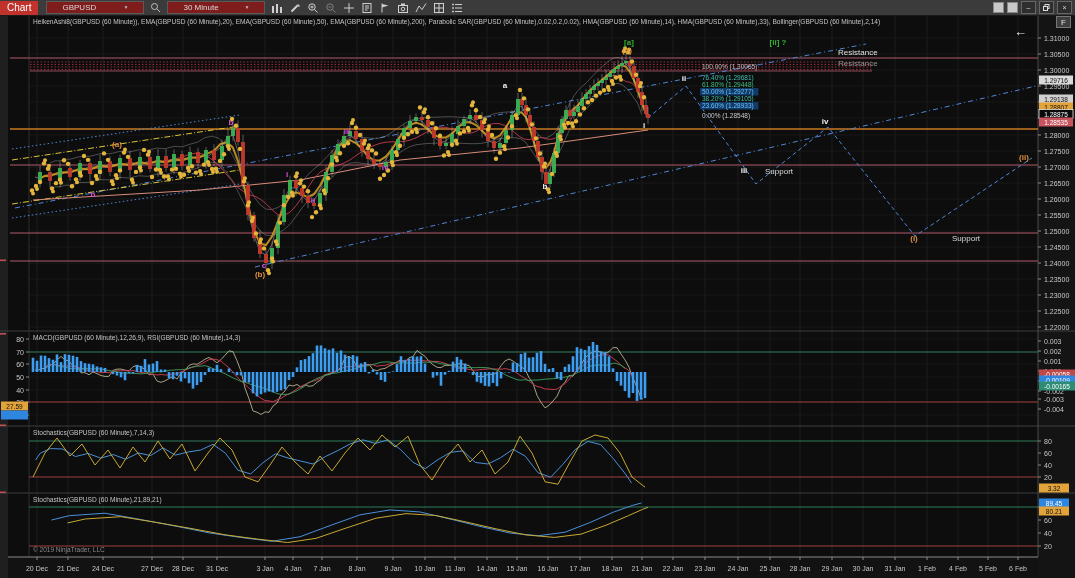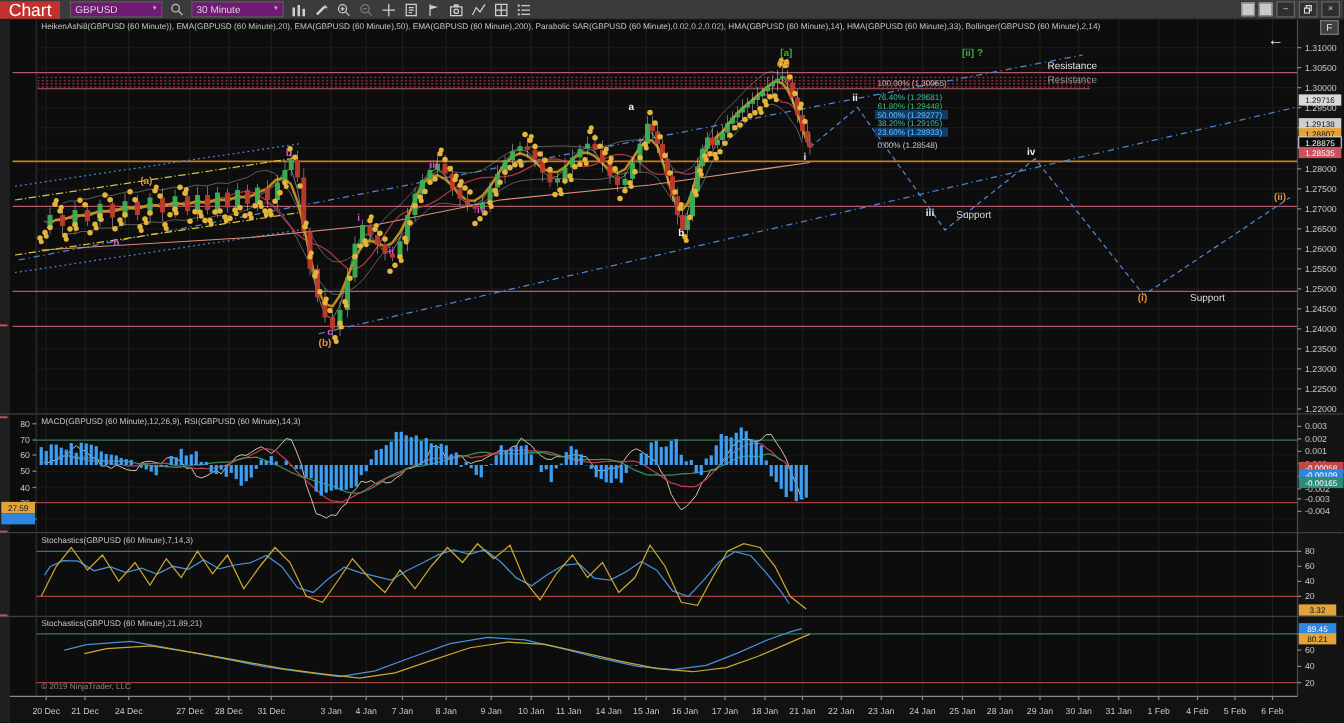--- a/index.html
+++ b/index.html
@@ -1,23 +1,23 @@
 <!DOCTYPE html>
 <html><head>
 <meta charset="utf-8">
 <style>
   html,body{margin:0;padding:0}
   body{width:1075px;height:578px;position:relative;overflow:hidden;background:#0d0d0d;
        font-family:"Liberation Sans",sans-serif;-webkit-font-smoothing:antialiased}
   
   .toolbar{position:absolute;top:0;left:0;width:1075px;height:16px;background:#3b3b3b;
            display:flex;align-items:center;gap:5px;z-index:30;border-bottom:1px solid #1a1a1a;box-sizing:border-box}
-  .tab{background:#c0322b;color:#fff;font-size:14px;line-height:14px;height:14px;padding:0 7px;margin-right:3px}
-  .dd{background:#701a75;border:1px solid #5a5a5a;color:#d8d8d8;font-size:8px;height:11px;line-height:11px;
-      width:66px;display:flex;justify-content:space-between;align-items:center;padding:0 3px;box-sizing:content-box}
+  .tab{background:#c0322b;color:#fff;font-size:10px;line-height:14px;height:14px;padding:0 7px;margin-right:3px}
+  .dd{background:#7f1d1d;border:1px solid #5a5a5a;color:#d8d8d8;font-size:8px;height:11px;line-height:11px;
+      width:66px;display:flex;justify-content:space-between;align-items:center;padding:0 15px;box-sizing:content-box}
   .dd .caret{font-size:5px;color:#bbb;margin-left:3px}
   .tbicon{width:13px;height:12px;display:inline-flex;align-items:center;justify-content:center}
   .tbicon svg{display:block}
   .winbtns{margin-left:auto;display:flex;align-items:center;gap:3px;padding-right:3px}
   .wsq{width:9px;height:9px;background:#c9c9c9;border:1px solid #888}
   .wbtn{width:13px;height:11px;background:#2e2e2e;border:1px solid #666;color:#ddd;font-size:7px;
         display:flex;align-items:center;justify-content:center;line-height:1}
   
   .ind-label{position:absolute;left:33px;color:#c4c4c4;font-size:6.6px;white-space:nowrap;z-index:20}
   .copyright{position:absolute;left:33px;top:546px;color:#8a8a8a;font-size:6.5px;z-index:20}

